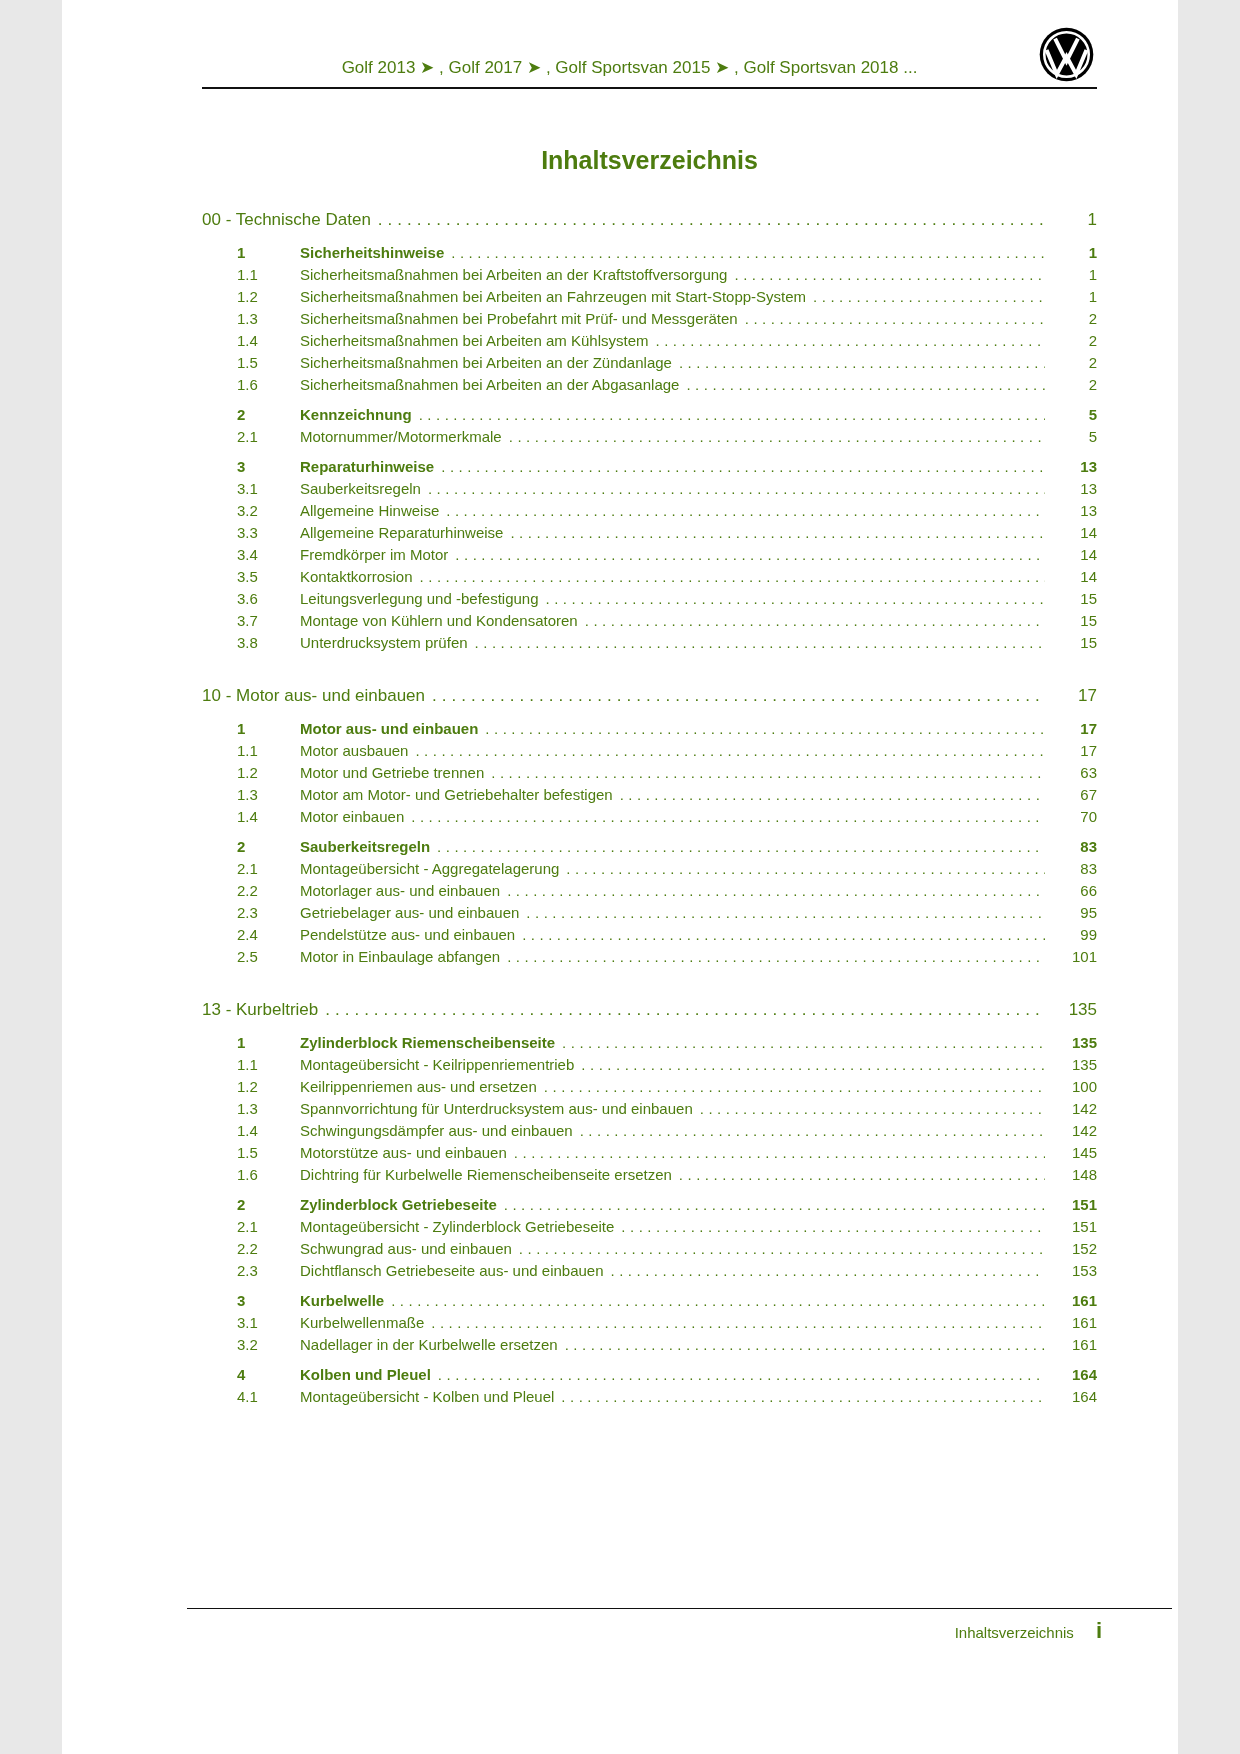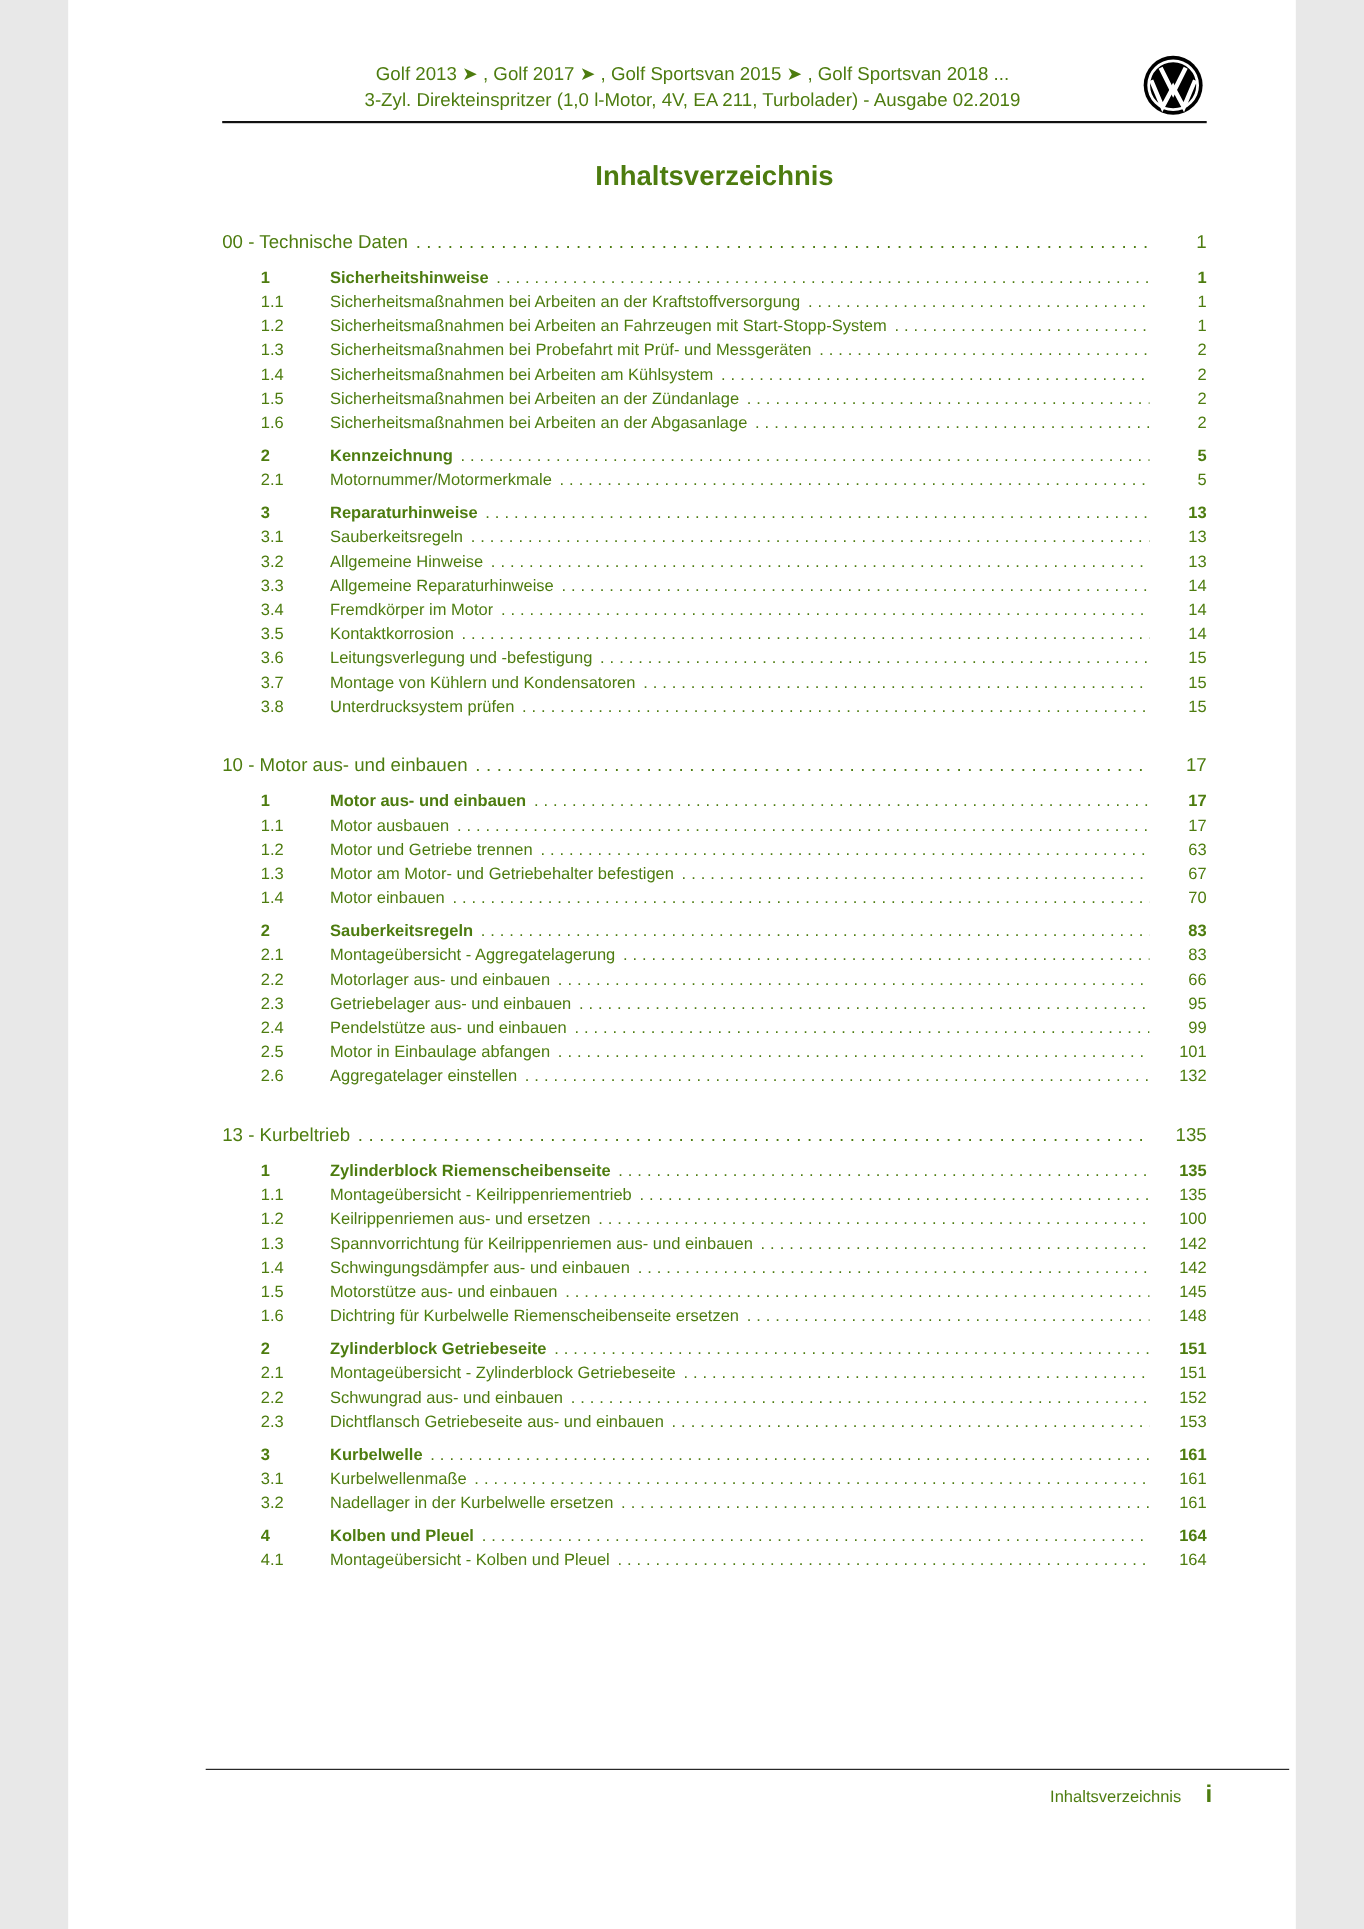--- a/index.html
+++ b/index.html
@@ -114,21 +114,20 @@
   .footer-page { font-size: 22px; font-weight: bold; }
 </style>
 </head>
 <body>
 
 <div class="page">
 
   <div class="header">
     <div class="header-lines">
       <div class="header-line">Golf 2013 ➤ , Golf 2017 ➤ , Golf Sportsvan 2015 ➤ , Golf Sportsvan 2018 ...</div>
-      <div class="header-line">3-Zyl. Direkteinspritzer (1,0 l-Motor, 4V, EA 211, Turbolader) - Ausgabe 02.2019</div>
     </div>
     <svg class="vw-logo" viewBox="0 0 100 100" aria-hidden="true">
       <circle cx="50" cy="50" r="47" fill="#000"></circle>
       <circle cx="50" cy="50" r="39" fill="none" stroke="#fff" stroke-width="4.5"></circle>
       <polyline points="30,22 50,62 70,22" fill="none" stroke="#fff" stroke-width="7" stroke-linecap="butt"></polyline>
       <polyline points="15,42 33,85 50,53 67,85 85,42" fill="none" stroke="#fff" stroke-width="7" stroke-linecap="butt"></polyline>
     </svg>
   </div>
 
   <div class="doc-title">Inhaltsverzeichnis</div>
@@ -314,26 +313,20 @@
           <span class="title">Pendelstütze aus- und einbauen</span>
           <span class="leader"></span>
           <span class="pagenum">99</span>
         </div>
         <div class="entry">
           <span class="num">2.5</span>
           <span class="title">Motor in Einbaulage abfangen</span>
           <span class="leader"></span>
           <span class="pagenum">101</span>
         </div>
-        <div class="entry">
-          <span class="num">2.6</span>
-          <span class="title">Aggregatelager einstellen</span>
-          <span class="leader"></span>
-          <span class="pagenum">132</span>
-        </div>
       </section>
       <section class="chapter">
         <div class="chapter-row">
           <span class="chapter-label">13 - Kurbeltrieb</span>
           <span class="leader"></span>
           <span class="pagenum">135</span>
         </div>
         <div class="entry lvl1">
           <span class="num">1</span>
           <span class="title">Zylinderblock Riemenscheibenseite</span>
@@ -347,21 +340,21 @@
           <span class="pagenum">135</span>
         </div>
         <div class="entry">
           <span class="num">1.2</span>
           <span class="title">Keilrippenriemen aus- und ersetzen</span>
           <span class="leader"></span>
           <span class="pagenum">100</span>
         </div>
         <div class="entry">
           <span class="num">1.3</span>
-          <span class="title">Spannvorrichtung für Keilrippenriemen aus- und einbauen</span>
+          <span class="title">Spannvorrichtung für Unterdrucksystem aus- und einbauen</span>
           <span class="leader"></span>
           <span class="pagenum">142</span>
         </div>
         <div class="entry">
           <span class="num">1.4</span>
           <span class="title">Schwingungsdämpfer aus- und einbauen</span>
           <span class="leader"></span>
           <span class="pagenum">142</span>
         </div>
         <div class="entry">

